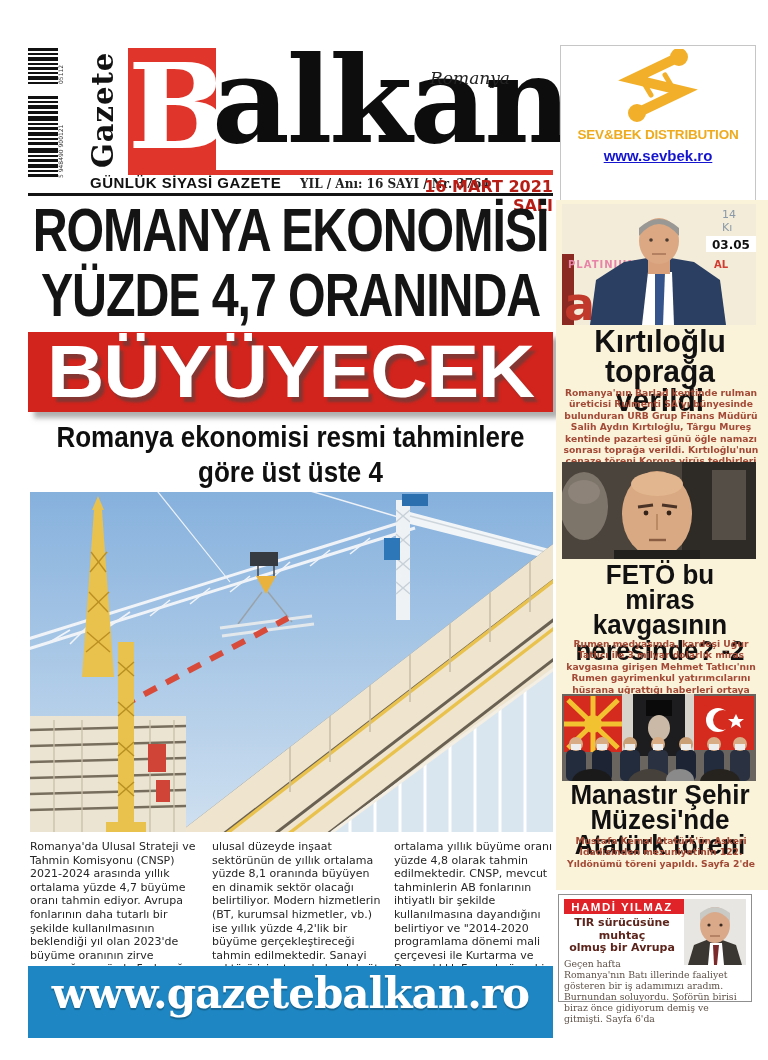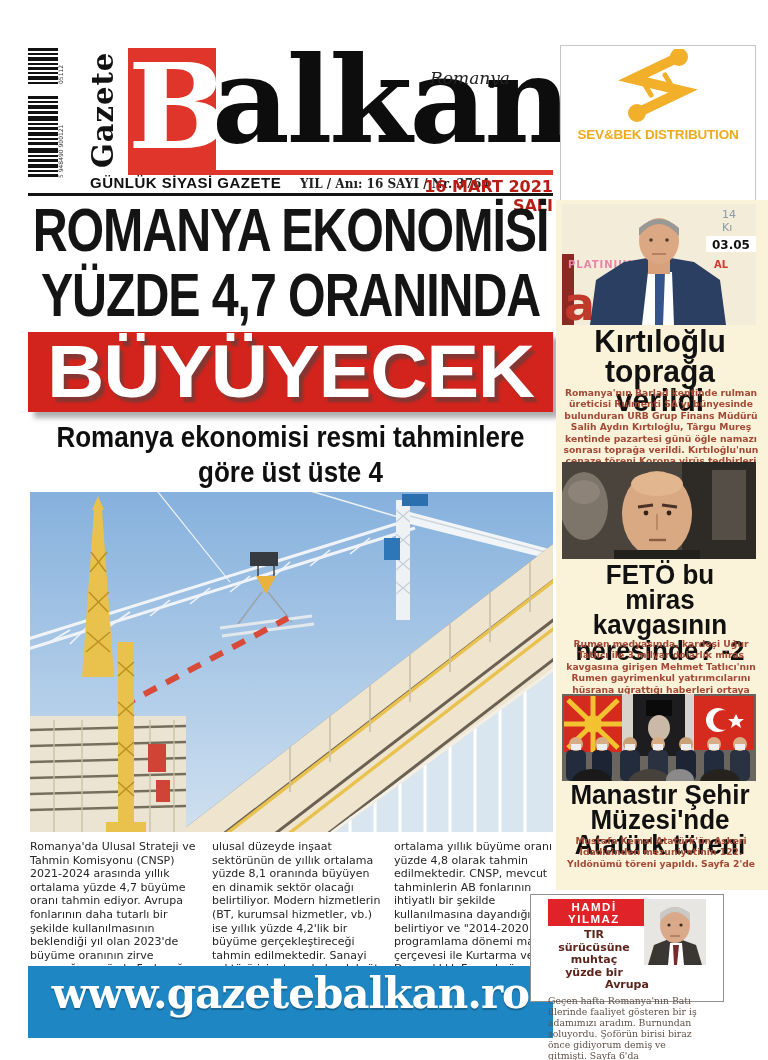--- a/index.html
+++ b/index.html
@@ -74,22 +74,22 @@
     transform:scaleY(1.05);transform-origin:50% 0;}
   .h1a{top:327px;font-size:30px;line-height:28px;}
   .h2a{top:562px;font-size:26px;line-height:24px;}
   .h3a{top:782px;font-size:26px;line-height:24px;}
   .sb-body{position:absolute;left:562px;width:198px;text-align:center;color:#a34a36;
     font-family:"DejaVu Sans",sans-serif;font-weight:bold;font-size:9.2px;line-height:11.4px;}
   .b1a{top:387px;}
   .b2a{top:638px;}
   .b3a{top:835px;}
 
-  .col-box{position:absolute;left:530px;top:894px;width:194px;height:108px;background:#fff;
-    border:1px solid #8f8f8f;box-sizing:border-box;padding:4px 17px;}
+  .col-box{position:absolute;left:558px;top:894px;width:194px;height:108px;background:#fff;
+    border:1px solid #8f8f8f;box-sizing:border-box;padding:4px 5px;}
   .col-photo{float:right;margin:0 0 2px 4px;}
   .col-banner{background:#e02328;color:#fff;text-align:center;
     font-family:"Liberation Sans",sans-serif;font-weight:bold;font-size:11.5px;
     letter-spacing:1.5px;padding:2px 0 1px 0;}
   .col-title{margin-top:3px;text-align:center;color:#5c241b;white-space:pre-line;
     font-family:"DejaVu Sans",sans-serif;font-weight:bold;font-size:11px;line-height:12.5px;}
   .col-body{margin-top:3px;color:#5f5148;font-family:"DejaVu Serif",serif;
     font-size:9.3px;line-height:11px;}
 </style>
 </head>
@@ -319,20 +319,21 @@
     <svg width="86" height="74" viewBox="0 0 86 74" style="margin-top:3px;">
       <g stroke="#f2b02a" fill="none" stroke-linecap="round">
         <polyline points="64,8 18,30 68,42 22,64" stroke-width="10"></polyline>
         <circle cx="64" cy="8" r="6" stroke-width="6"></circle>
         <circle cx="22" cy="64" r="6" stroke-width="6"></circle>
         <line x1="30" y1="36" x2="36" y2="46" stroke-width="5"></line>
         <line x1="50" y1="26" x2="56" y2="36" stroke-width="5"></line>
       </g>
     </svg>
     <div class="ad-name">SEV&amp;BEK DISTRIBUTION</div>
+    <a href="#" class="ad-url">www.sevbek.ro</a>
   </div>
 
   <div class="cream-panel"></div>
 
   <svg class="sb-photo" style="top:204px;" width="194" height="121" viewBox="0 0 194 121">
     <rect x="0" y="0" width="194" height="121" fill="#f3ecd9"></rect>
     <rect x="0" y="50" width="12" height="71" fill="#8b2a23"></rect>
     <text x="2" y="116" font-size="46" font-weight="bold" fill="#c0392b" font-family="DejaVu Sans,sans-serif">a</text>
     <text x="6" y="64" font-size="10" font-weight="bold" fill="#e884a8" letter-spacing="1">PLATINIUM SP</text>
     <text x="152" y="64" font-size="10" font-weight="bold" fill="#d23b2f">AL</text>
@@ -459,17 +460,17 @@
       <polygon points="24,66 26,44 38,44 40,66" fill="#ffffff"></polygon>
       <polygon points="29,46 35,46 33,66 30,66" fill="#7a2a2a"></polygon>
       <ellipse cx="31" cy="26" rx="15" ry="18" fill="#d9a98a"></ellipse>
       <path d="M16,22 Q31,4 46,22 L46,14 Q31,2 16,14 Z" fill="#c9c9c6"></path>
       <circle cx="25" cy="26" r="1.6" fill="#3a2a20"></circle>
         <circle cx="37" cy="26" r="1.6" fill="#3a2a20"></circle>
       <line x1="26" y1="37" x2="36" y2="37" stroke="#a9765a" stroke-width="1.5"></line>
     </svg>
     <div class="col-banner">HAMDİ YILMAZ</div>
     <div class="col-title">TIR sürücüsüne muhtaç
-yüzde bir Avrupa</div>
+olmuş bir Avrupa</div>
     <div class="col-body">Geçen hafta Romanya'nın Batı illerinde faaliyet gösteren bir iş adamımızı aradım. Burnundan soluyordu. Şoförün birisi biraz önce gidiyorum demiş ve gitmişti. Sayfa 6'da</div>
   </div>
 
 </div>
 
 </body></html>

